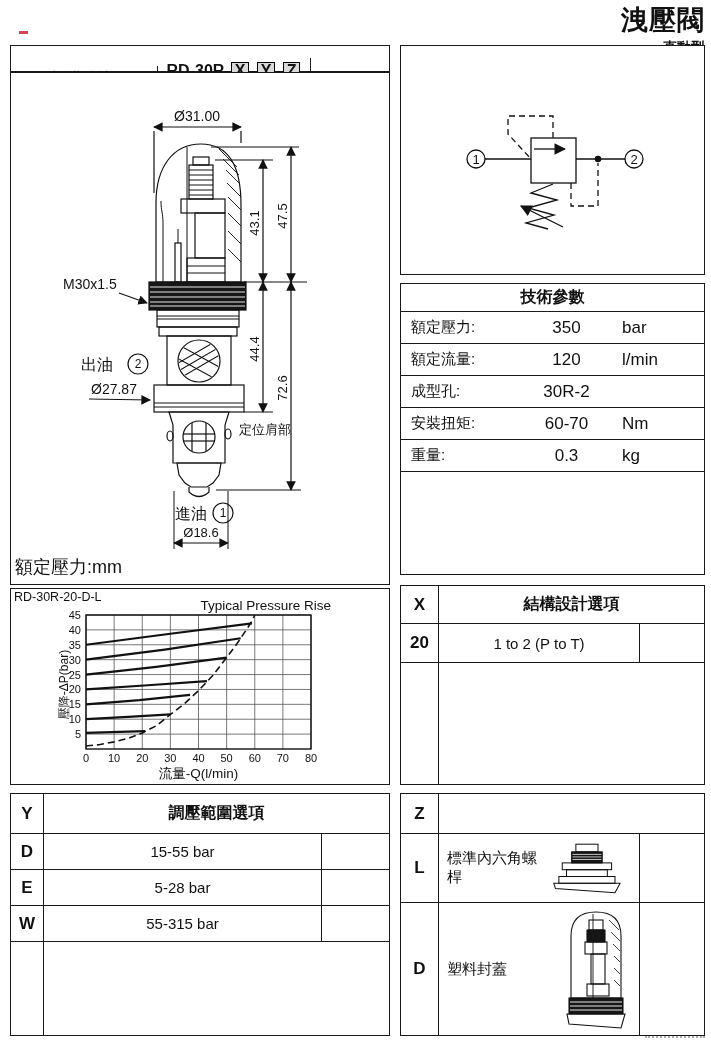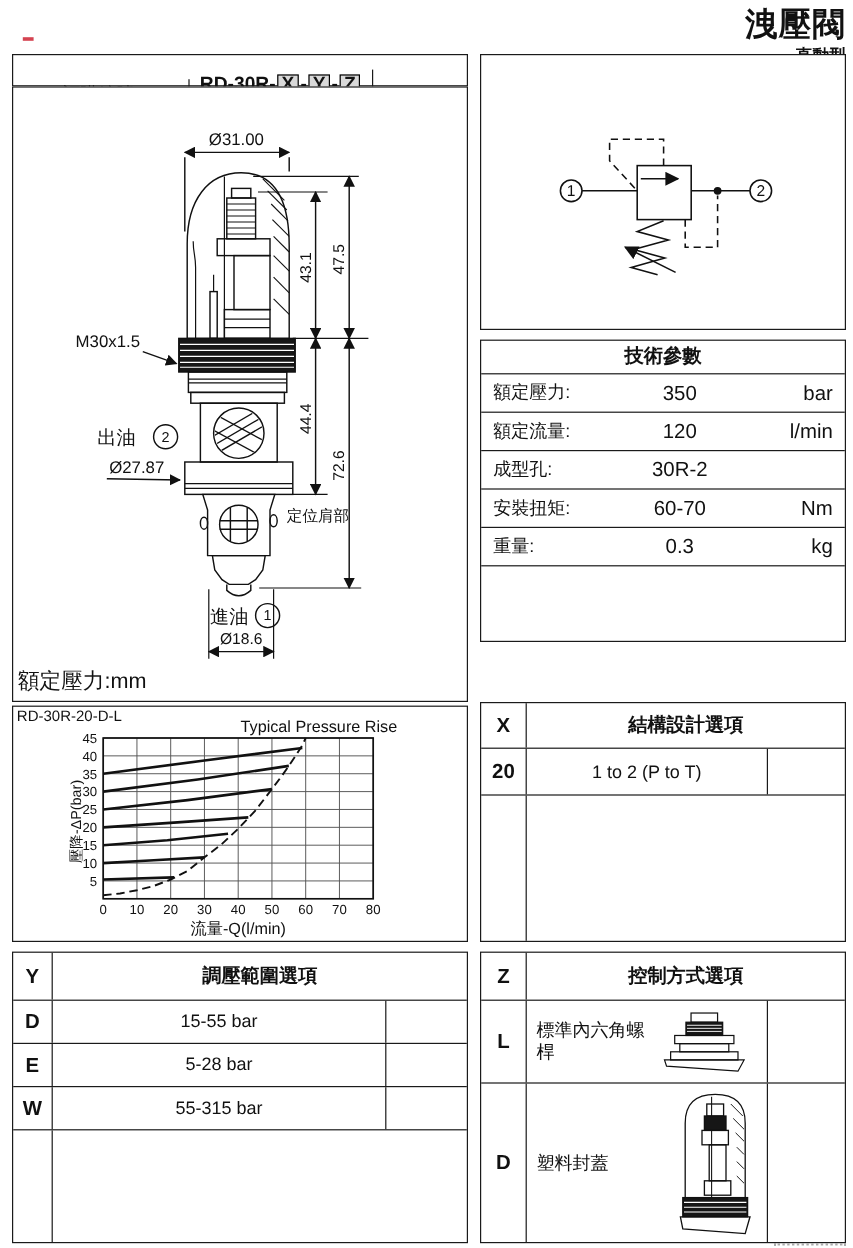--- a/index.html
+++ b/index.html
@@ -22,21 +22,21 @@
   .order-cell-empty { flex:1; height:100%; }
   .code-letter { display:inline-block; border:1.5px solid #000; background:#d9d9d9;
     padding:0 3px; margin:0 1px; line-height:16px; }
   
   .tp-header { height:28px; border-bottom:1.5px solid #1a1a1a; display:flex;
     align-items:center; justify-content:center; font-size:16px; font-weight:bold; }
   .tp-row { height:32px; border-bottom:1.5px solid #1a1a1a; display:flex;
     align-items:center; padding:0 10px; }
   .tp-label { width:100px; font-size:15px; }
   .tp-value { flex:1; text-align:center; font-size:17px; }
-  .tp-unit { width:72px; text-align:right; font-size:17px; }
+  .tp-unit { width:72px; font-size:17px; }
   
   .opt-header { display:flex; border-bottom:1.5px solid #1a1a1a; }
   .opt-key { border-right:1.5px solid #1a1a1a; display:flex; align-items:center;
     justify-content:center; font-weight:bold; font-size:17px; }
   .opt-title { flex:1; display:flex; align-items:center; justify-content:center;
     font-size:16px; font-weight:bold; }
   .opt-row { display:flex; border-bottom:1.5px solid #1a1a1a; }
   .opt-desc { flex:1; display:flex; align-items:center; justify-content:center; font-size:15px;text-align:center; }
   .opt-desc-left { flex:1; display:flex; align-items:center; font-size:15px; padding-left:8px;
     justify-content:space-between; }
@@ -222,21 +222,21 @@
       <polyline points="152,138 130,147 156,154 127,162 153,169 125,177 147,183"></polyline>
       <line x1="162" y1="181" x2="120" y2="160" marker-end="url(#ah2)"></line>
     </g>
     <g fill="#111">
       <text x="75" y="117.5" text-anchor="middle" font-size="13">1</text>
       <text x="233" y="117.5" text-anchor="middle" font-size="13">2</text>
     </g>
   </svg>
 </div>
 
-<div class="box" style="left:400px; top:283px; width:305px; height:252px;">
+<div class="box" style="left:400px; top:283px; width:305px; height:292px;">
   <div class="tp-header">技術參數</div>
   <div class="tp-row">
     <span class="tp-label">額定壓力:</span>
     <span class="tp-value">350</span>
     <span class="tp-unit">bar</span>
   </div>
   <div class="tp-row">
     <span class="tp-label">額定流量:</span>
     <span class="tp-value">120</span>
     <span class="tp-unit">l/min</span>
@@ -348,21 +348,20 @@
     <div class="opt-tail" style="width:68px;"></div>
   </div>
   <div class="opt-filler">
     <div style="width:33px; border-right:1.5px solid #1a1a1a;"></div>
   </div>
 </div>
 
 <div class="box" style="left:400px; top:793px; width:305px; height:243px; display:flex; flex-direction:column;">
   <div class="opt-header" style="height:40px;">
     <div class="opt-key" style="width:38px;">Z</div>
-    <div class="opt-title">控制方式選項</div>
   </div>
   <div class="opt-row" style="height:69px;">
     <div class="opt-key" style="width:38px;">L</div>
     <div class="opt-desc-left">
       <span>標準內六角螺桿</span>
       <svg width="104" height="62" viewBox="0 0 110 62" style="margin-right:4px;">
         <g stroke="#111" stroke-width="1.2" fill="none">
           <rect x="41" y="3" width="26" height="9"></rect>
           <rect x="36" y="12" width="36" height="13" fill="#161616"></rect>
           <g stroke="#fff" stroke-width="0.9">

